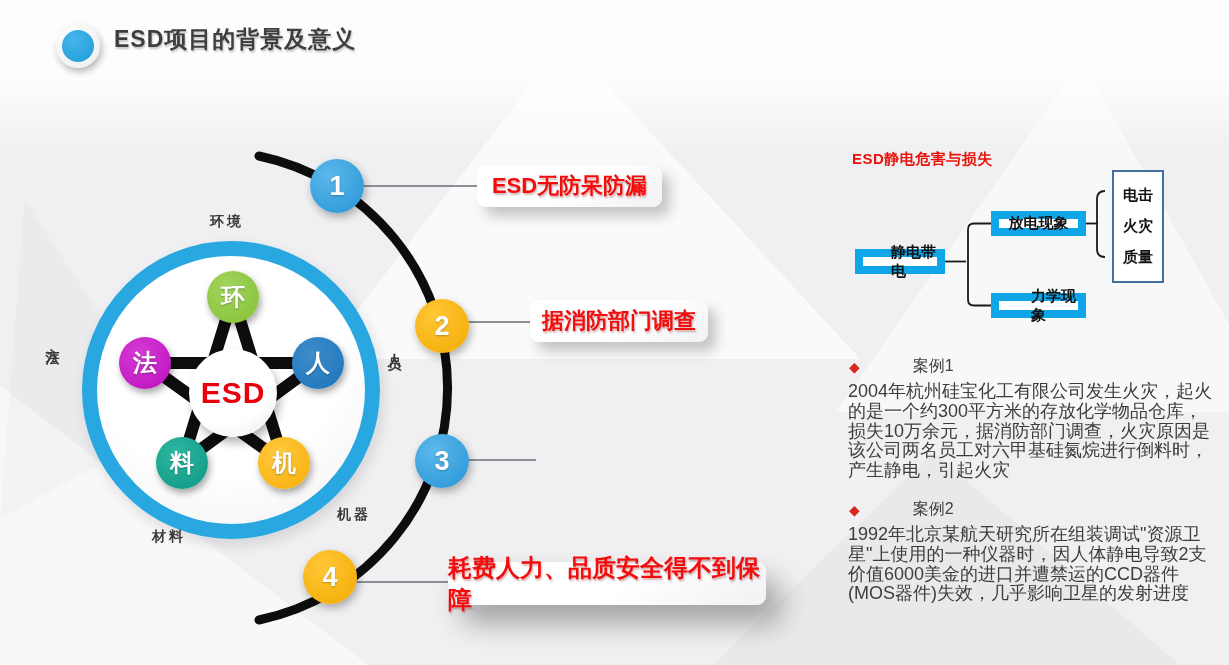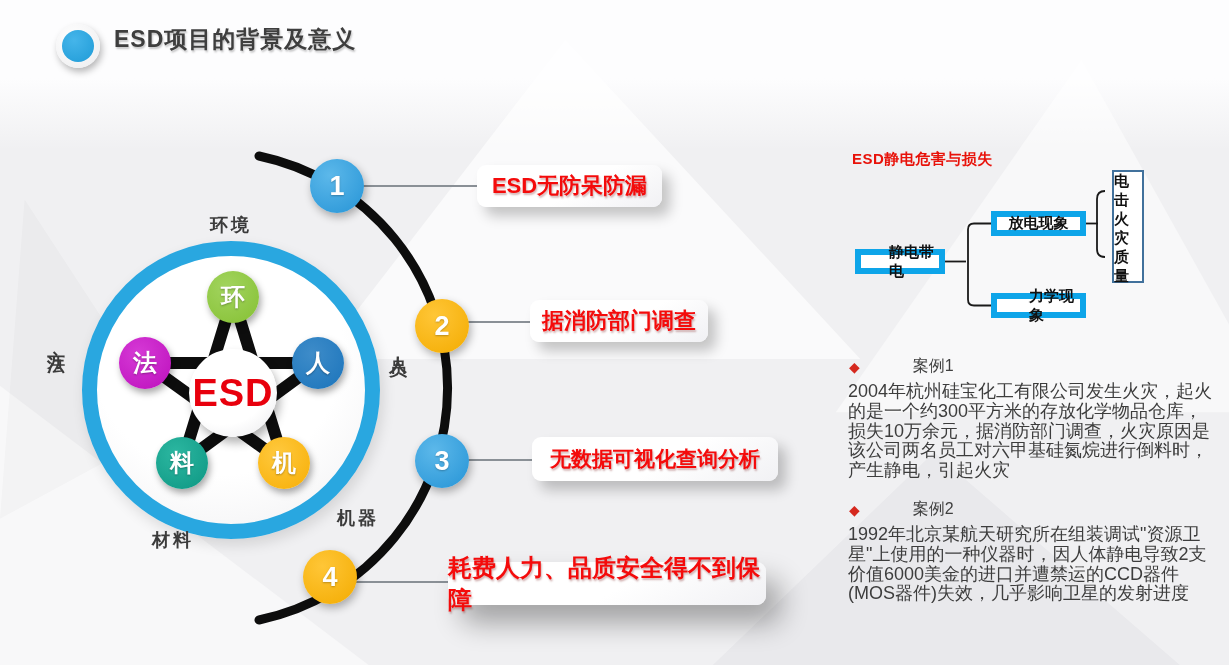--- a/index.html
+++ b/index.html
@@ -26,29 +26,29 @@
     letter-spacing:1px;text-shadow:1px 2px 2px rgba(0,0,0,.22);}
 
   
   svg.lines{position:absolute;left:0;top:0;z-index:2;}
 
   
   .ring{position:absolute;left:82px;top:241px;width:268px;height:268px;border:15px solid #29A7E0;border-radius:50%;
     background:radial-gradient(circle at 45% 35%,#ffffff 55%,#efeff1);box-shadow:3px 6px 14px rgba(0,0,0,.12);z-index:1;}
   .esd-center{position:absolute;left:189px;top:349px;width:88px;height:88px;border-radius:50%;z-index:3;
     background:radial-gradient(circle at 40% 34%,#ffffff 58%,#e7e7ea);box-shadow:3px 6px 10px rgba(0,0,0,.3);
-    display:flex;align-items:center;justify-content:center;font-size:38px;font-weight:800;color:#e8000d;letter-spacing:1px;}
+    display:flex;align-items:center;justify-content:center;font-size:30px;font-weight:800;color:#e8000d;letter-spacing:1px;}
   .node{position:absolute;width:52px;height:52px;border-radius:50%;z-index:3;display:flex;align-items:center;justify-content:center;
     color:#fff;font-size:24px;font-weight:700;box-shadow:2px 4px 7px rgba(0,0,0,.35);text-shadow:0 1px 2px rgba(0,0,0,.3);}
   .node.env{left:207px;top:271px;background:radial-gradient(circle at 38% 32%,#a2d45f,#85c033);}
   .node.man{left:292px;top:337px;background:radial-gradient(circle at 38% 32%,#3e8cc9,#16699c;);background:radial-gradient(circle at 38% 32%,#3e8cc9,#1b74bb);}
   .node.mac{left:258px;top:437px;background:radial-gradient(circle at 38% 32%,#ffc93e,#f7ae05);}
   .node.mat{left:156px;top:437px;background:radial-gradient(circle at 38% 32%,#2cb7a1,#0d9682;);background:radial-gradient(circle at 38% 32%,#2cb7a1,#0d9682);}
   .node.met{left:119px;top:337px;background:radial-gradient(circle at 38% 32%,#d63ad6,#bc0fbc);}
-  .outer-label{position:absolute;font-size:18px;font-weight:700;color:#3b3b3b;letter-spacing:3px;z-index:1;}
+  .outer-label{position:absolute;font-size:14px;font-weight:700;color:#3b3b3b;letter-spacing:3px;z-index:1;}
   .outer-label.vertical{writing-mode:vertical-rl;text-orientation:upright;letter-spacing:4px;}
   .lab-env{left:210px;top:213px;}
   .lab-man{left:386px;top:342px;}
   .lab-mac{left:337px;top:506px;text-align:right;}
   .lab-mat{left:104px;top:528px;margin-left:48px;}
   .lab-met{left:44px;top:336px;}
 
   
   .num-circle{position:absolute;width:54px;height:54px;border-radius:50%;z-index:4;display:flex;align-items:center;justify-content:center;
     color:#fff;font-size:27px;font-weight:700;box-shadow:2px 4px 8px rgba(0,0,0,.3);text-shadow:0 1px 2px rgba(0,0,0,.25);}
@@ -58,27 +58,27 @@
   .callout{position:absolute;z-index:4;border-radius:9px;display:flex;align-items:center;justify-content:center;
     background:linear-gradient(150deg,#ffffff 55%,#f1f1f4);box-shadow:8px 9px 13px rgba(0,0,0,.22);
     color:#f40b0b;font-weight:800;text-shadow:1px 2px 2px rgba(110,0,0,.3);}
   .cb1{left:477px;top:165px;width:185px;height:42px;font-size:22px;}
   .cb2{left:530px;top:300px;width:178px;height:42px;font-size:22px;}
   .cb3{left:532px;top:437px;width:246px;height:44px;font-size:21px;}
   .cb4{left:448px;top:562px;width:318px;height:43px;font-size:24px;box-shadow:14px 18px 28px rgba(0,0,0,.33);}
 
   
   .rp-heading{position:absolute;left:852px;top:150px;font-size:15px;font-weight:800;color:#e8120a;letter-spacing:.5px;z-index:3;}
-  .flow-box{position:absolute;background:#fff;border:6px solid #0ea5e9;display:flex;align-items:center;justify-content:center;
+  .flow-box{position:absolute;background:#fff;border:8px solid #0ea5e9;display:flex;align-items:center;justify-content:center;
     font-size:15px;font-weight:700;color:#111;z-index:3;box-sizing:border-box;}
   .fb-root{left:855px;top:249px;width:90px;height:25px;padding-left:28px;}
   .fb-b1{left:991px;top:211px;width:95px;height:25px;}
   .fb-b2{left:991px;top:293px;width:95px;height:25px;padding-left:32px;}
-  .fb-tall{left:1112px;top:170px;width:32px;height:113px;border:2px solid #41719C;
-    flex-direction:column;justify-content:space-between;padding:0 0;}
+  .fb-tall{left:1112px;top:170px;width:52px;height:113px;border:2px solid #41719C;
+    flex-direction:column;justify-content:space-between;padding:14px 0;}
   .fb-tall span{font-size:15px;font-weight:700;color:#111;}
 
   .case-header{position:absolute;display:flex;align-items:center;gap:9px;z-index:3;}
   .ch1{left:849px;top:356px;} .ch2{left:849px;top:499px;}
   .case-bullet{color:#d5281e;font-size:14px;line-height:1;}
   .case-title{font-size:16px;color:#3f3f3f;margin-left:44px;}
   .case-body{position:absolute;left:848px;width:372px;font-size:18px;line-height:1.1;color:#3d3d3d;z-index:3;}
   .body1{top:382px;} .body2{top:525px;}
 </style>
 </head>
@@ -127,21 +127,20 @@
   <div class="outer-label lab-mac">机器</div>
   <div class="outer-label lab-mat">材料</div>
   <div class="outer-label vertical lab-met">方法</div>
 
   <div class="num-circle blue nc1">1</div>
   <div class="num-circle yellow nc2">2</div>
   <div class="num-circle blue nc3">3</div>
   <div class="num-circle yellow nc4">4</div>
   <div class="callout cb1">ESD无防呆防漏</div>
   <div class="callout cb2">据消防部门调查</div>
-  <div class="callout cb3">无数据可视化查询分析</div>
   <div class="callout cb4">耗费人力、品质安全得不到保障</div>
 
   <div class="rp-heading">ESD静电危害与损失</div>
 
   <div class="flow-box fb-root">静电带电</div>
   <div class="flow-box fb-b1">放电现象</div>
   <div class="flow-box fb-b2">力学现象</div>
   <div class="flow-box fb-tall">
     <span>电击</span>
     <span>火灾</span>

